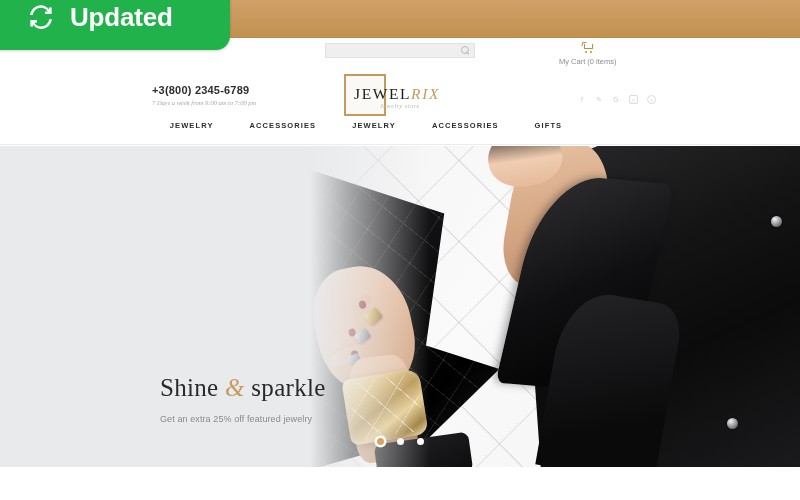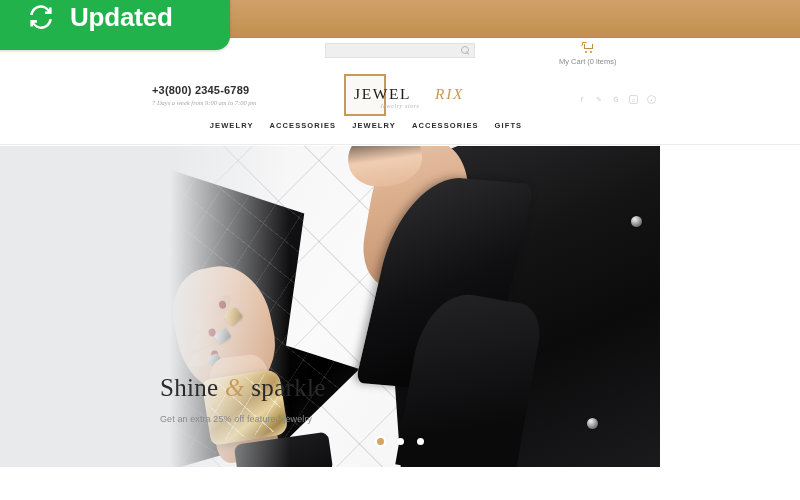--- a/index.html
+++ b/index.html
@@ -97,21 +97,21 @@
   .logo-square {
     position: absolute; left: 3px; top: 0px; width: 42px; height: 42px;
     border: 2px solid #c79a5b; background: #fbf9f6;
   }
   .logo-text {
     position: absolute; left: 13px; top: 11px;
     font-family: "Liberation Serif", serif;
     font-size: 15.5px; letter-spacing: 1.6px; white-space: nowrap;
   }
   .logo-jewel { color: #1b1b1b; font-weight: normal; }
-  .logo-rix { color: #c79a5b; font-style: italic; margin-left: 24px; }
+  .logo-rix { color: #c79a5b; font-style: italic; }
   .logo-tag {
     position: absolute; left: 39px; top: 29px;
     font-family: "Liberation Serif", serif;
     font-size: 6px; color: #b5b5b5; font-style: italic; letter-spacing: .6px;
   }
   .social {
     position: absolute; left: 578px; top: 57px; display: flex; gap: 9px; align-items: center;
   }
   .soc {
     font-size: 7px; color: #cfcfcf; width: 8px; text-align: center;
@@ -122,30 +122,30 @@
     display: flex; align-items: center; justify-content: center;
     font-size: 5px; color: #cfcfcf;
   }
   .soc-circ {
     width: 9px; height: 9px; border: 1px solid #dcdcdc; border-radius: 50%;
     display: flex; align-items: center; justify-content: center;
     font-size: 5px; color: #cfcfcf;
   }
   .nav {
     position: absolute; left: 0; top: 83px; width: 732px;
-    display: flex; justify-content: center; gap: 16px;
+    display: flex; justify-content: center; gap: 36px;
   }
   .nav-item {
     font-size: 7.5px; letter-spacing: 1.1px; color: #2b2b2b; font-weight: bold;
     text-decoration: none; white-space: nowrap;
   }
 
   
   .hero {
-    position: absolute; top: 146px; left: 0; width: 660px; height: 321px;
+    position: absolute; top: 146px; left: 0; width: 800px; height: 321px;
     background: #e9eaec; overflow: hidden;
   }
   .hero-photo {
     position: absolute; right: 0; top: 0; width: 520px; height: 321px;
     background:
       radial-gradient(ellipse 130px 90px at 300px 20px, rgba(0,0,0,.06), rgba(0,0,0,0) 70%),
       linear-gradient(120deg, #f3f3f4 0%, #fafafa 40%, #f0f0f1 100%);
     overflow: hidden;
   }
   

